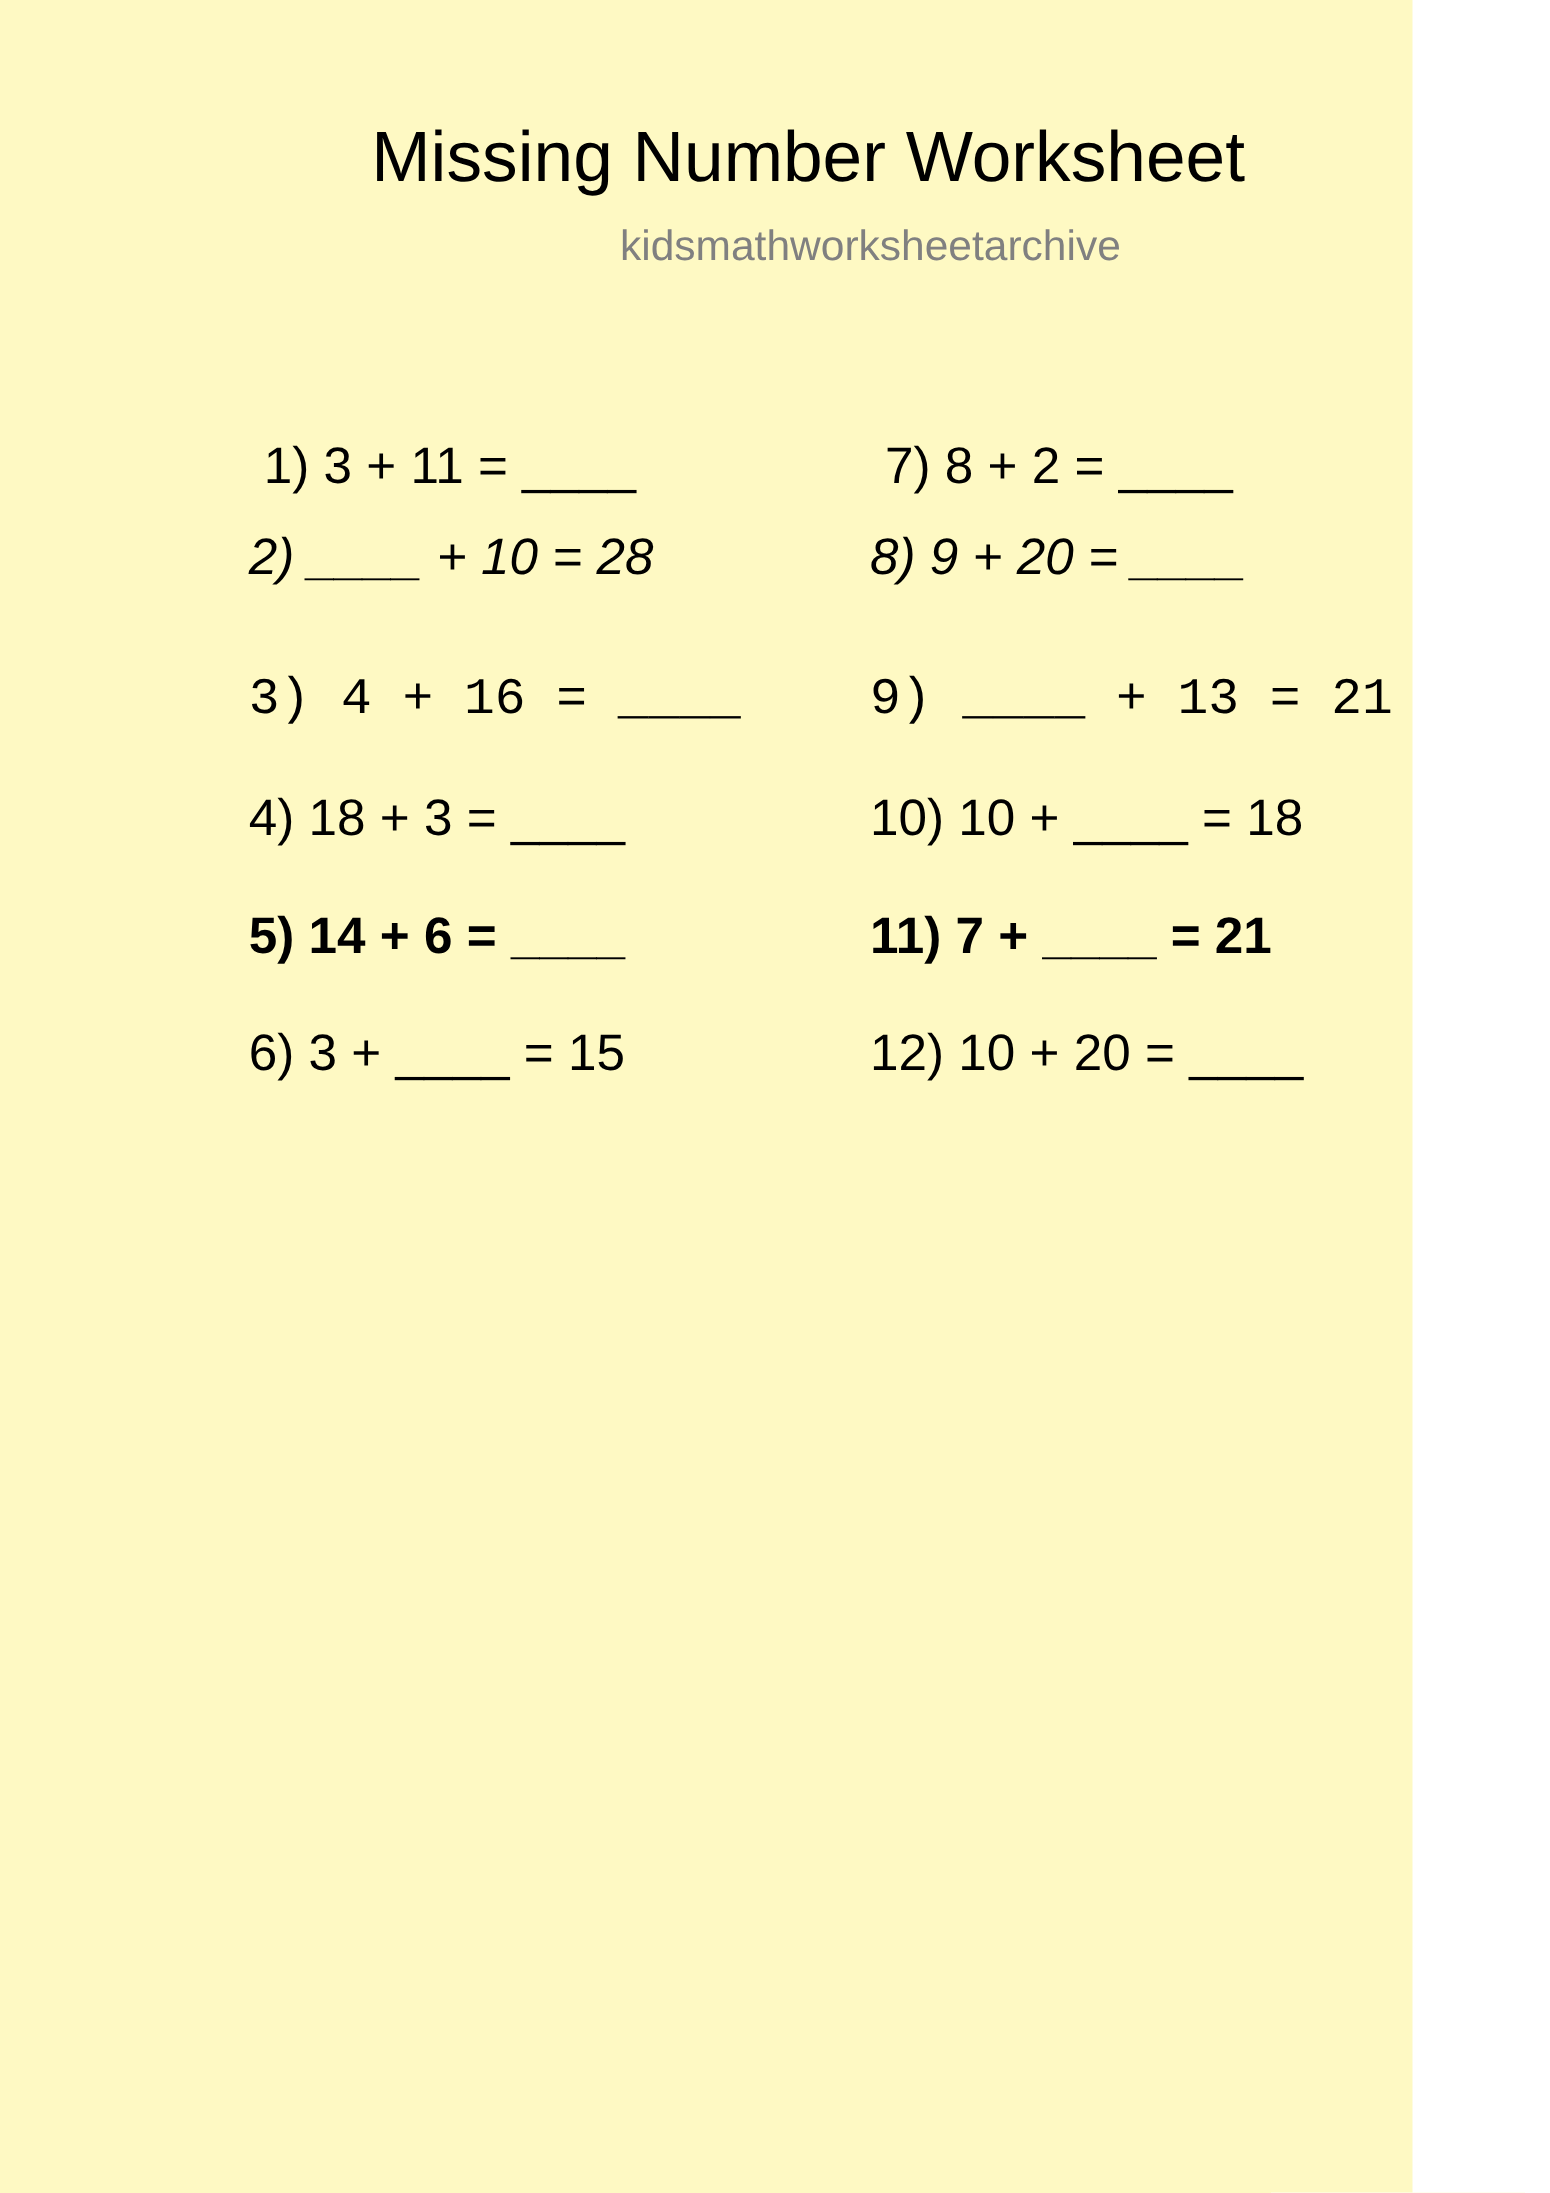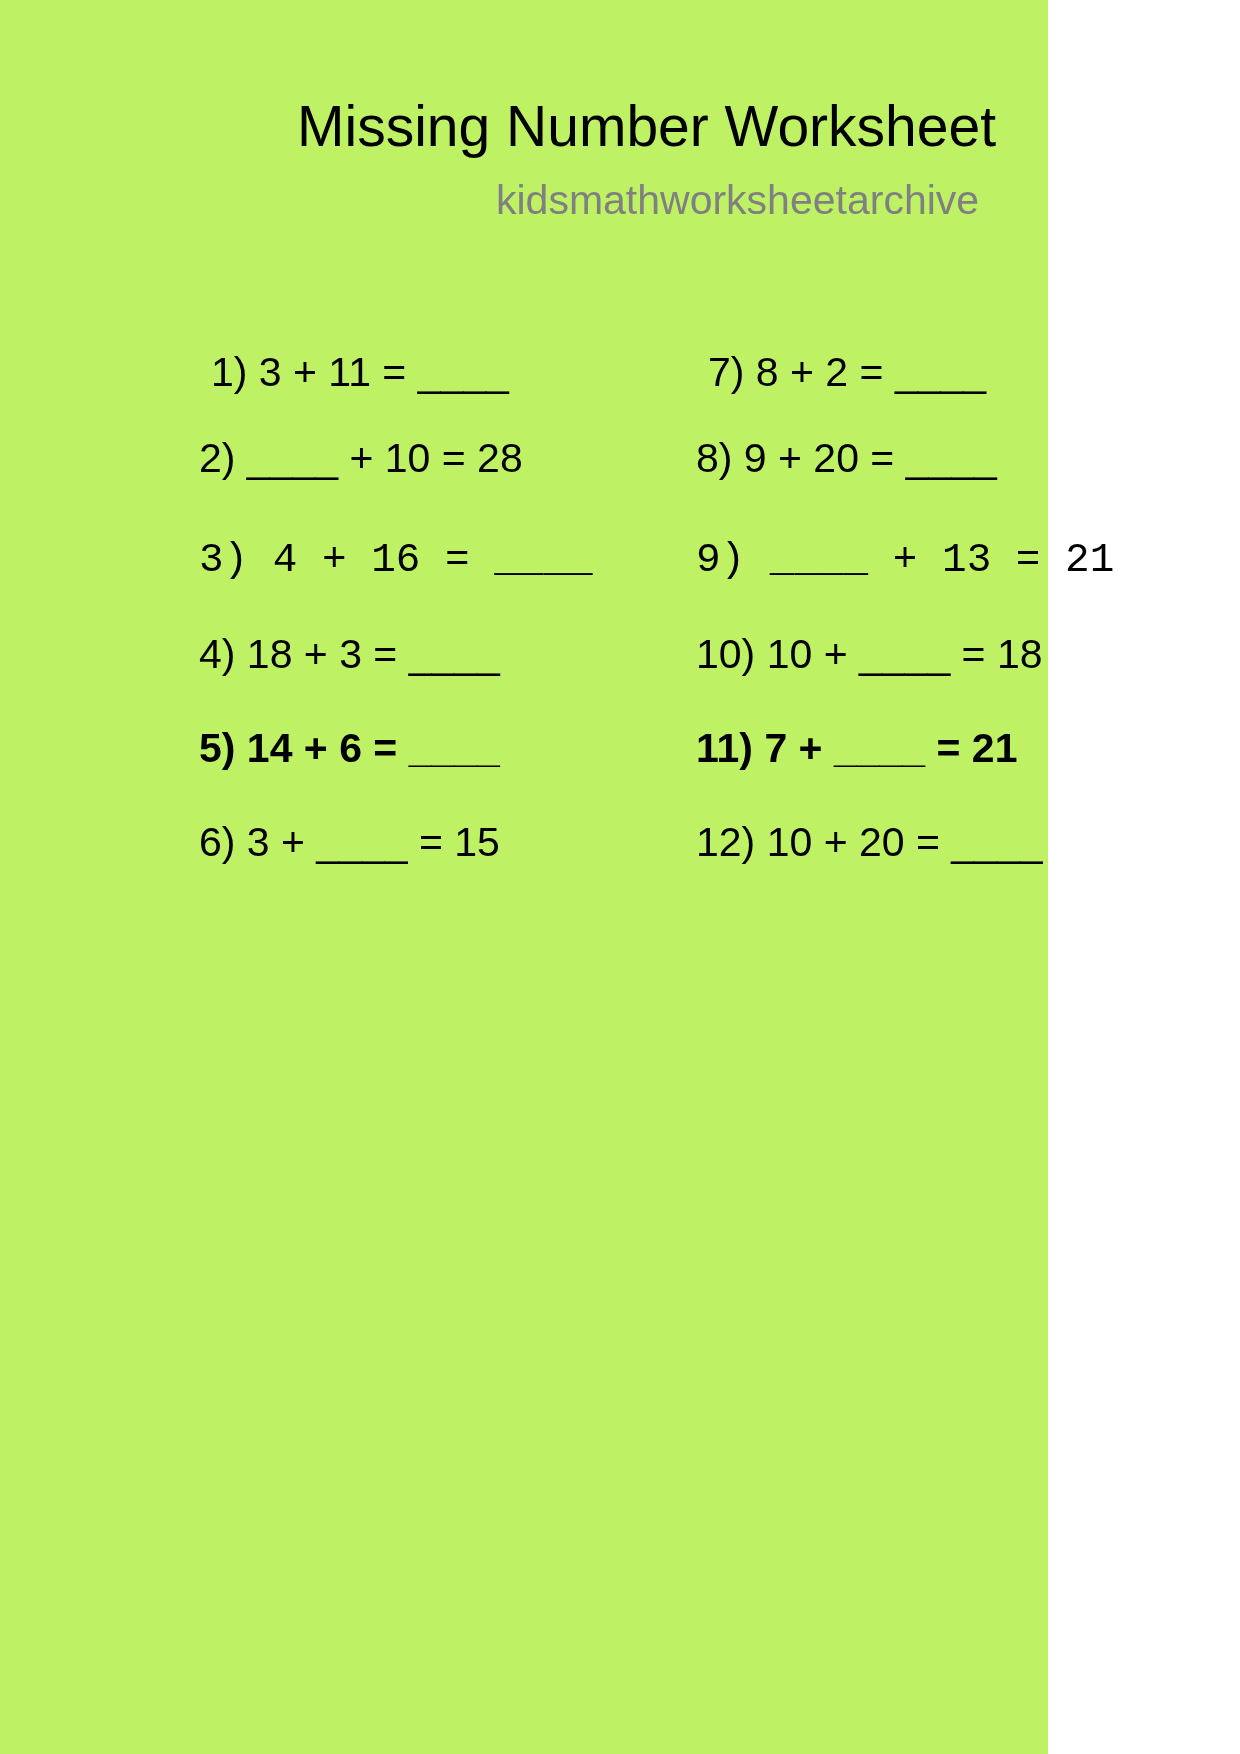--- a/index.html
+++ b/index.html
@@ -11,58 +11,58 @@
       width: 1240px;
       height: 1754px;
       position: relative;
       overflow: hidden;
       font-family: "Liberation Sans", sans-serif;
       color: #000000;
     }
     .page {
       position: absolute;
       left: 0; top: 0;
-      width: 1048px;
+      width: 1130px;
       height: 1754px;
-      background: #bef264;
+      background: #fef9c3;
     }
     .title {
       position: absolute;
       left: 297px;
       top: 98px;
       font-size: 57px;
       line-height: 1;
       white-space: nowrap;
       letter-spacing: 0px;
     }
     .subtitle {
       position: absolute;
       left: 496px;
       top: 180px;
-      font-size: 41px;
+      font-size: 34px;
       line-height: 1;
       color: #808080;
       white-space: nowrap;
     }
     .problems {
       position: absolute;
       left: 0; top: 0;
       width: 1240px;
       height: 1000px;
     }
     .problem {
       position: absolute;
       font-size: 41px;
       line-height: 1;
       white-space: pre;
     }
     .col-left { left: 199px; }
     .col-right { left: 696px; }
     .r1 { top: 352px; margin-left: 12px; }
-    .r2 { top: 438px; }
+    .r2 { top: 425px; font-style: italic; }
     .r3 { top: 540px; font-family: Liberation Mono, monospace; }
     .r4 { top: 634px; }
     .r5 { top: 728px; font-weight: bold; }
     .r6 { top: 822px; }
   </style>
 </head>
 <body>
 
 <div class="page">
   <div class="title">Missing Number Worksheet</div>

